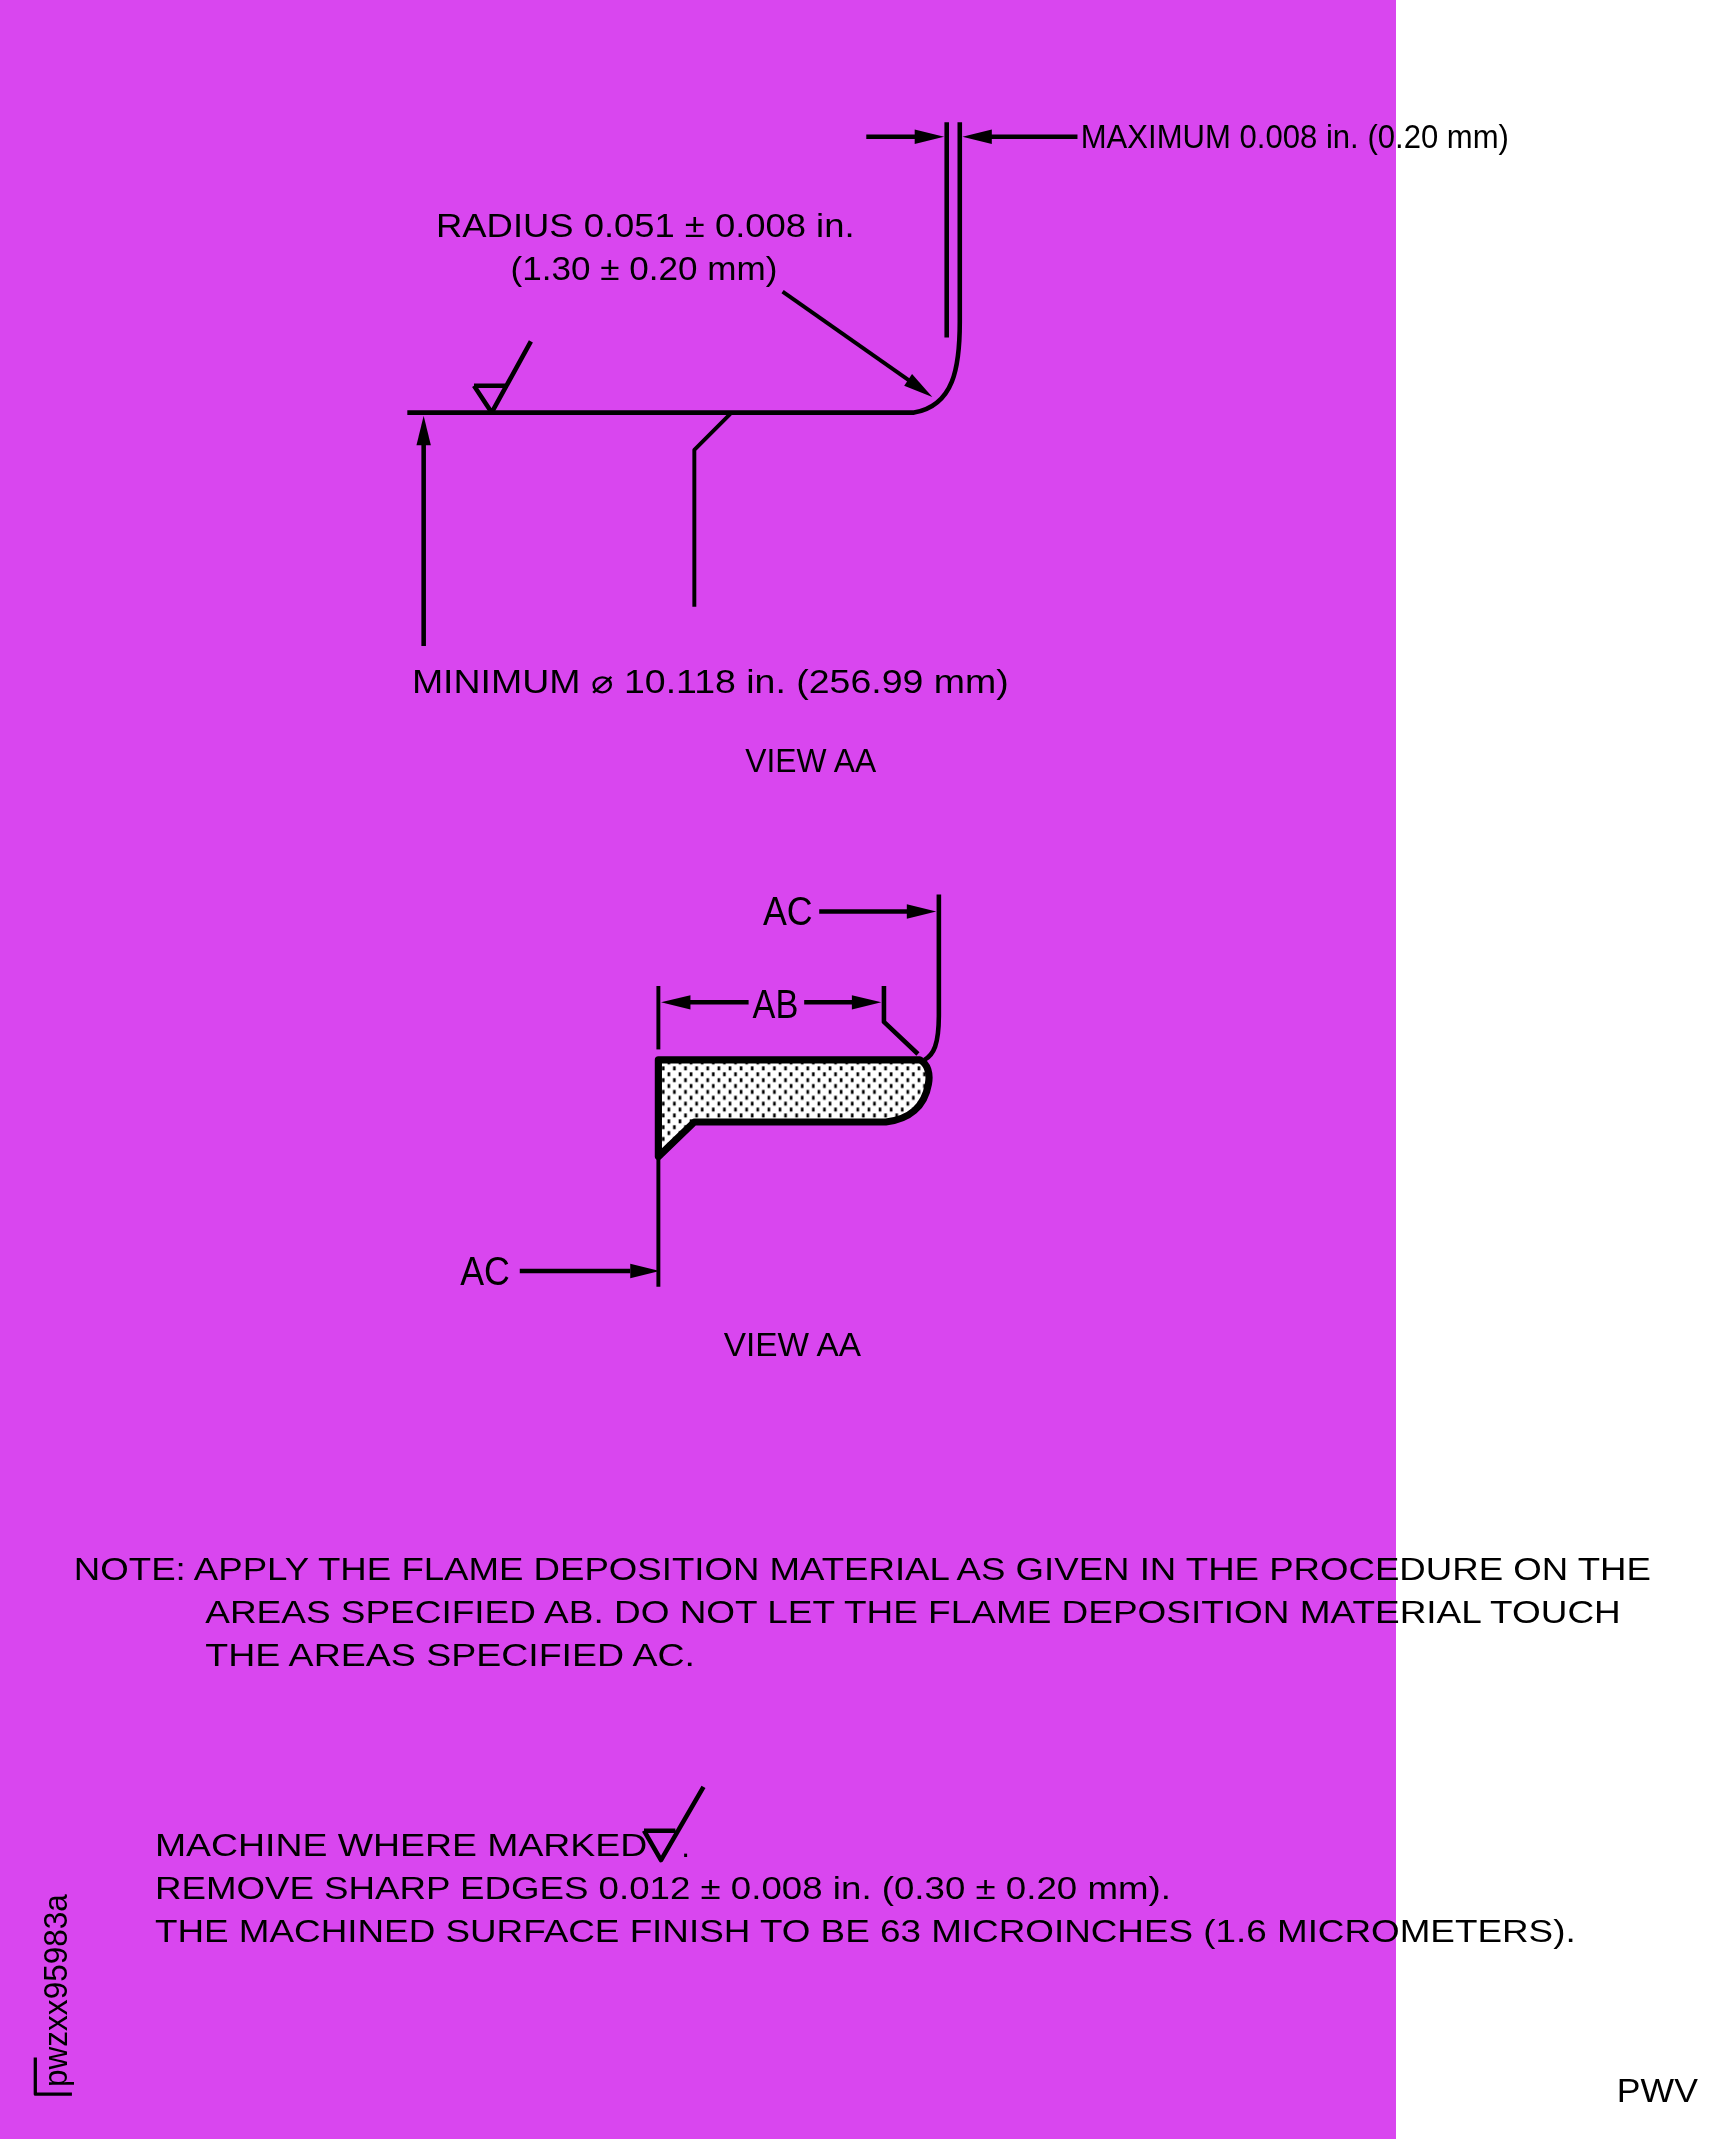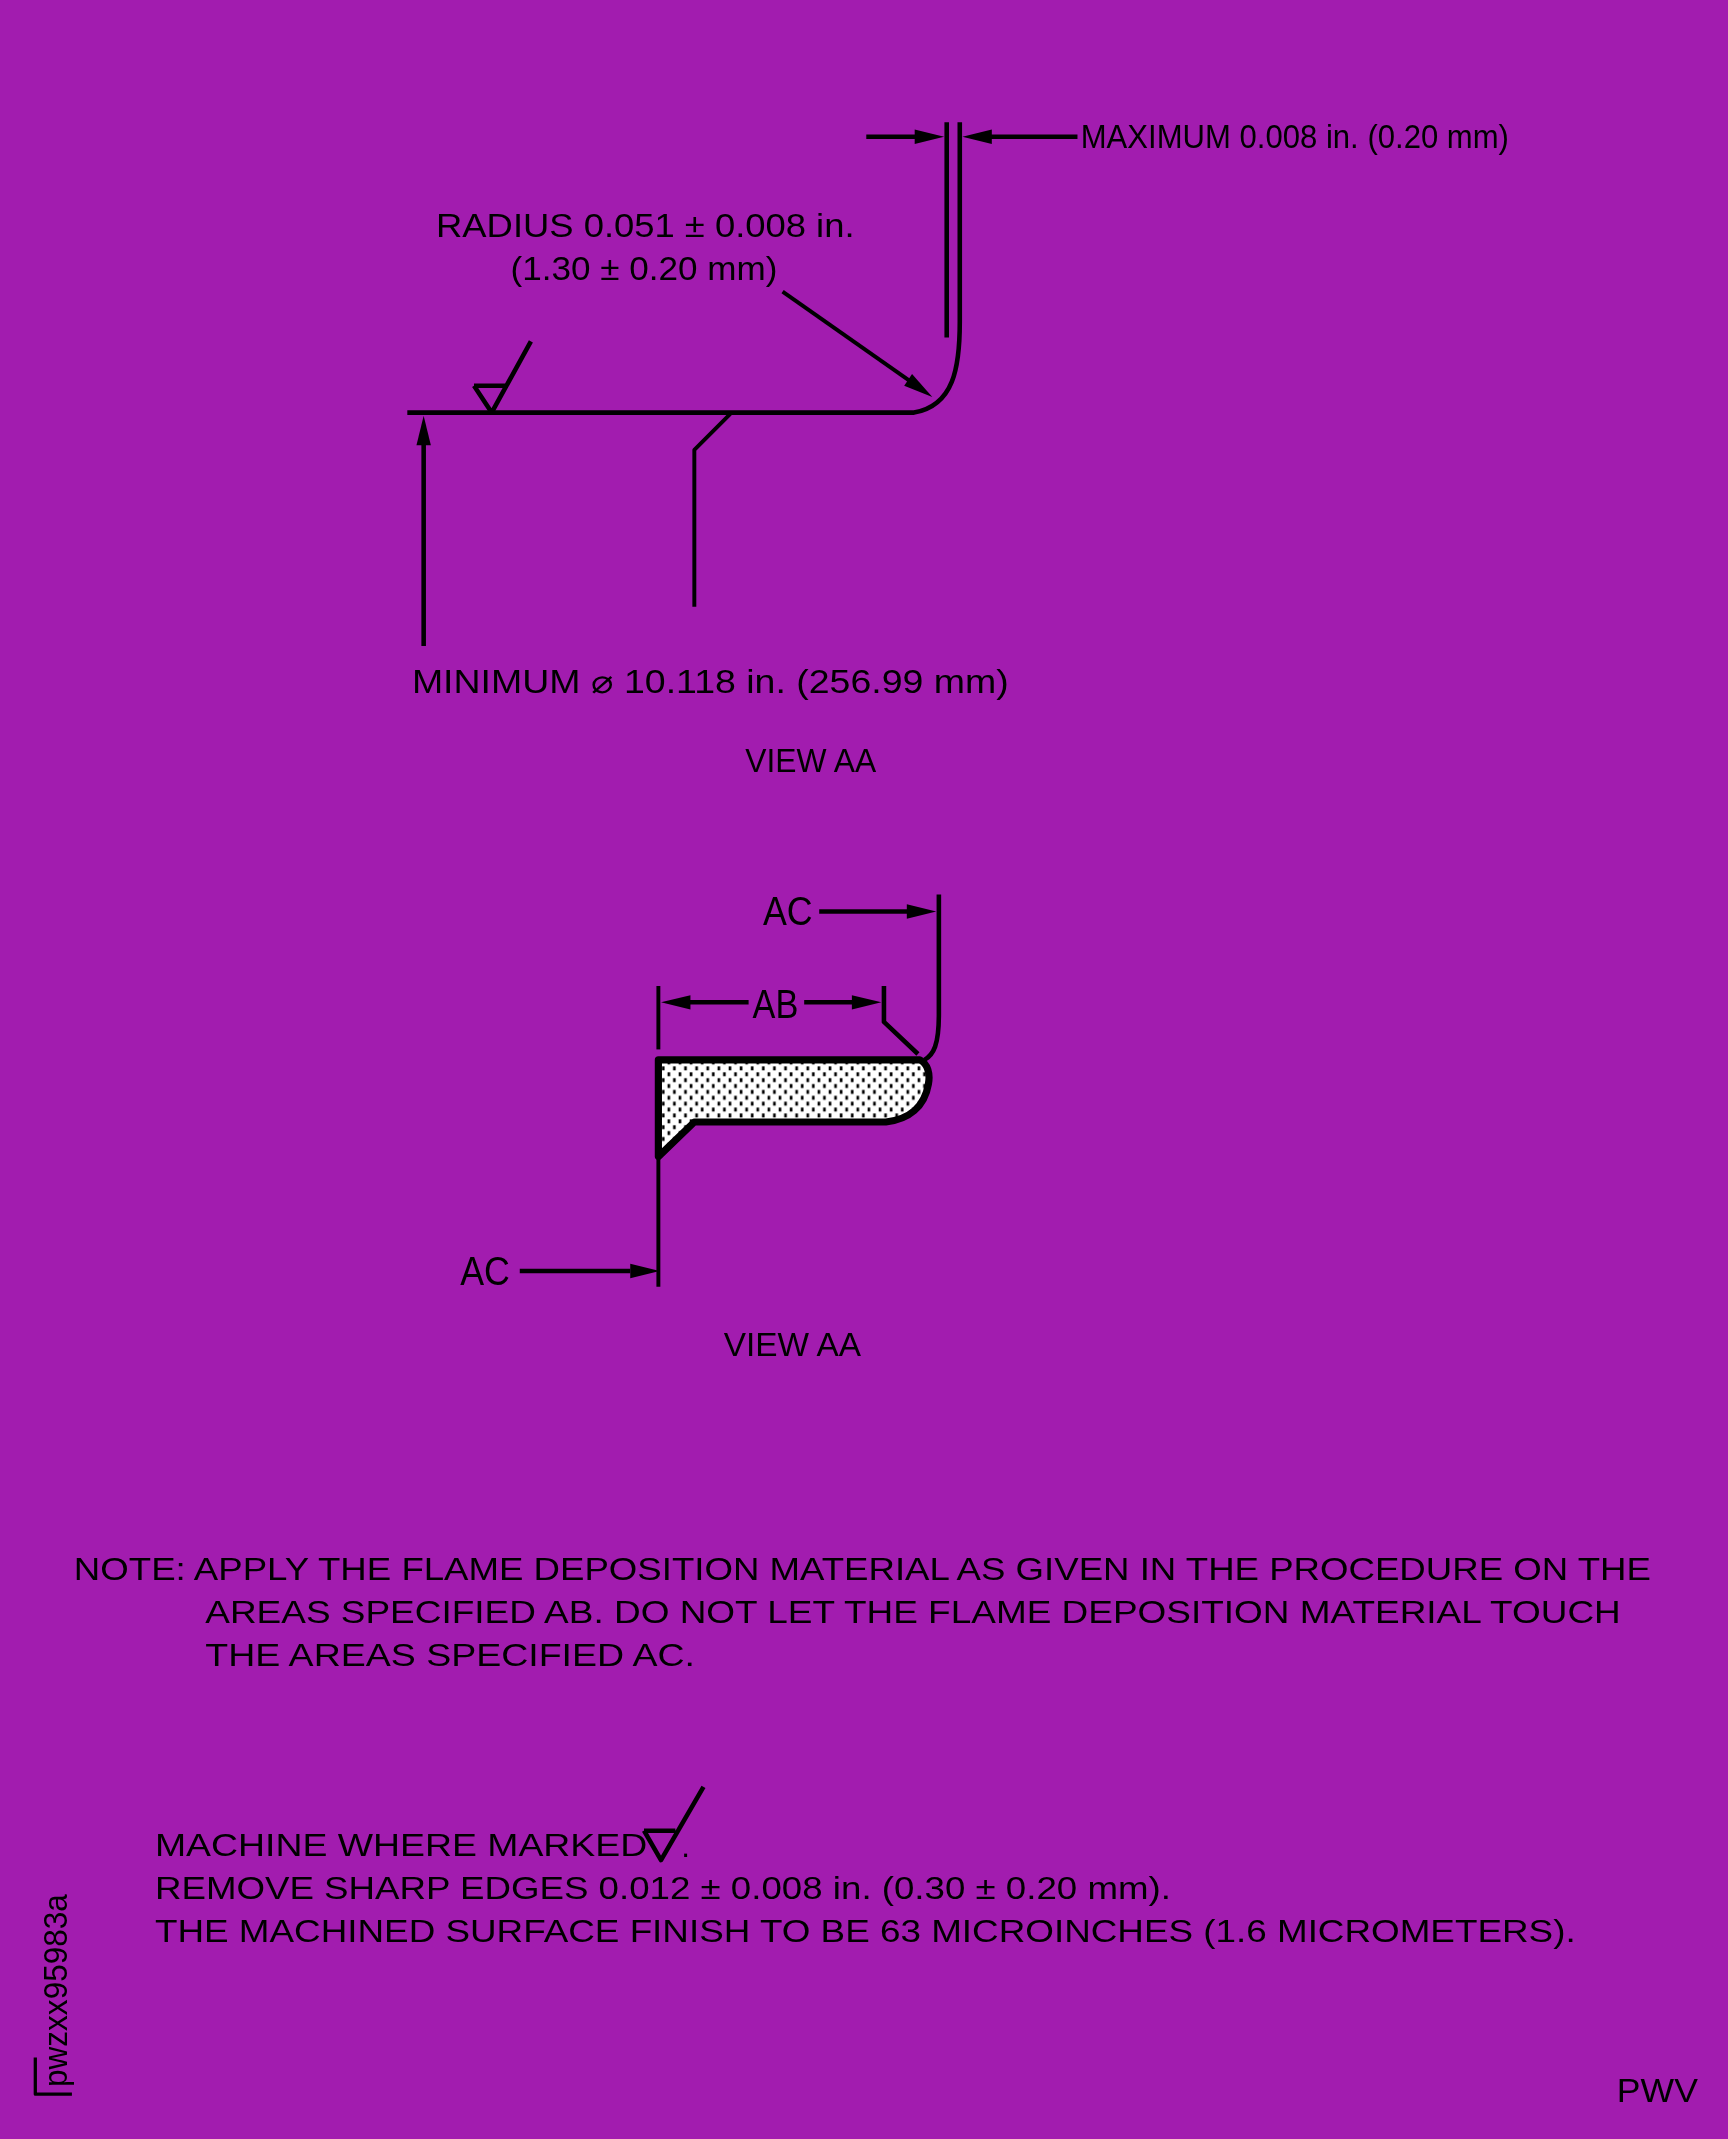--- a/index.html
+++ b/index.html
@@ -2,23 +2,23 @@
 <html style="font-size:10.5px"><head>
 <meta charset="utf-8">
 <style>
   html, body {
     margin: 0;
     padding: 0;
     background: #ffffff;
   }
   #page {
     position: relative;
-    width: 1728px;
+    width: 1396px;
     height: 2140px;
-    background: #a21caf;
+    background: #d946ef;
     font-family: "Liberation Sans", "DejaVu Sans", sans-serif;
   }
   svg { display: block; }
   .ink-stroke {
     stroke: #000000;
     fill: none;
     stroke-linejoin: round;
   }
   .ink-fill { fill: #000000; stroke: none; }
   text {

